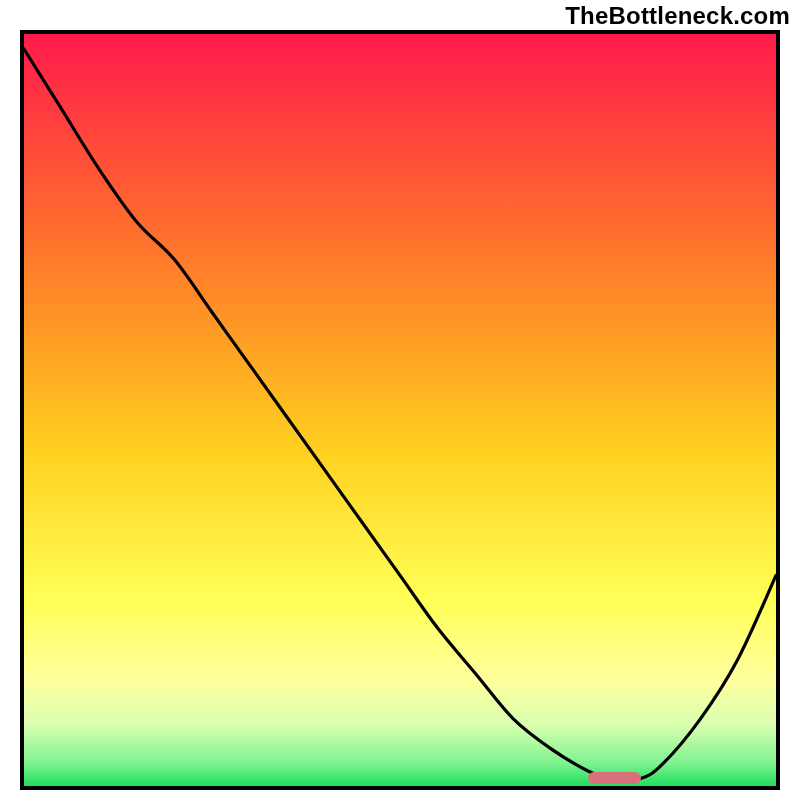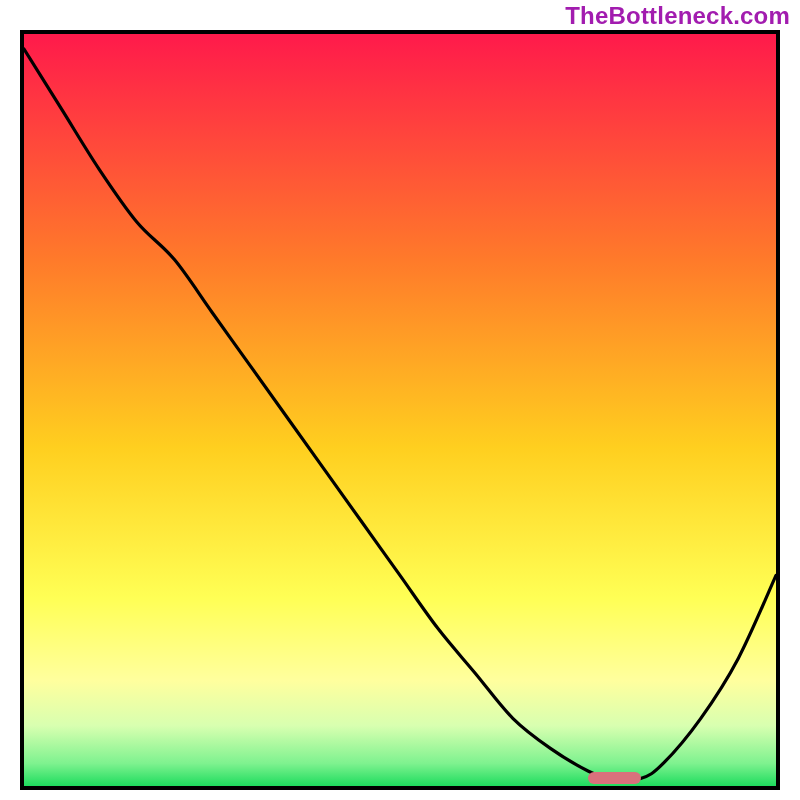--- a/index.html
+++ b/index.html
@@ -14,21 +14,21 @@
     position: relative;
     width: 800px;
     height: 800px;
   }
   .watermark {
     position: absolute;
     top: 2px;
     right: 10px;
     font-size: 24px;
     font-weight: bold;
-    color: #a21caf;
+    color: #000000;
     letter-spacing: 0.2px;
     margin-left: 26px;
   }
   .plot-frame {
     position: absolute;
     left: 20px;
     top: 30px;
     width: 760px;
     height: 760px;
     border: 4px solid #000;

